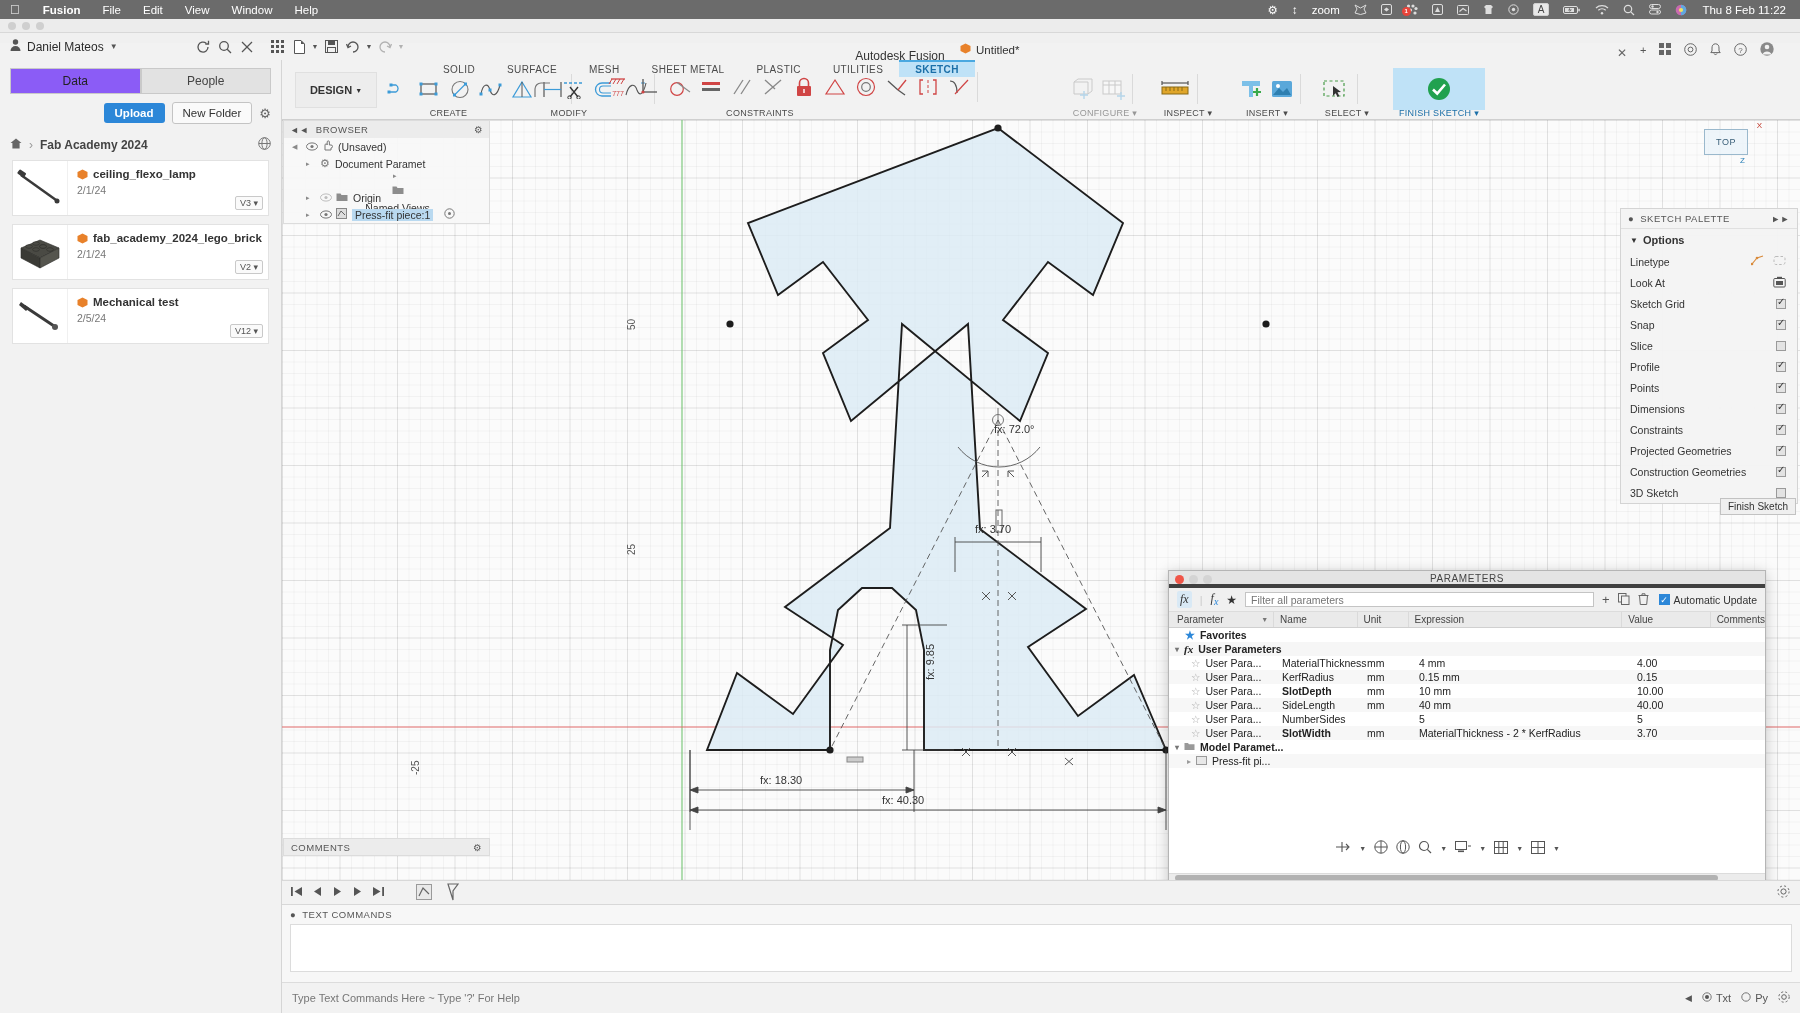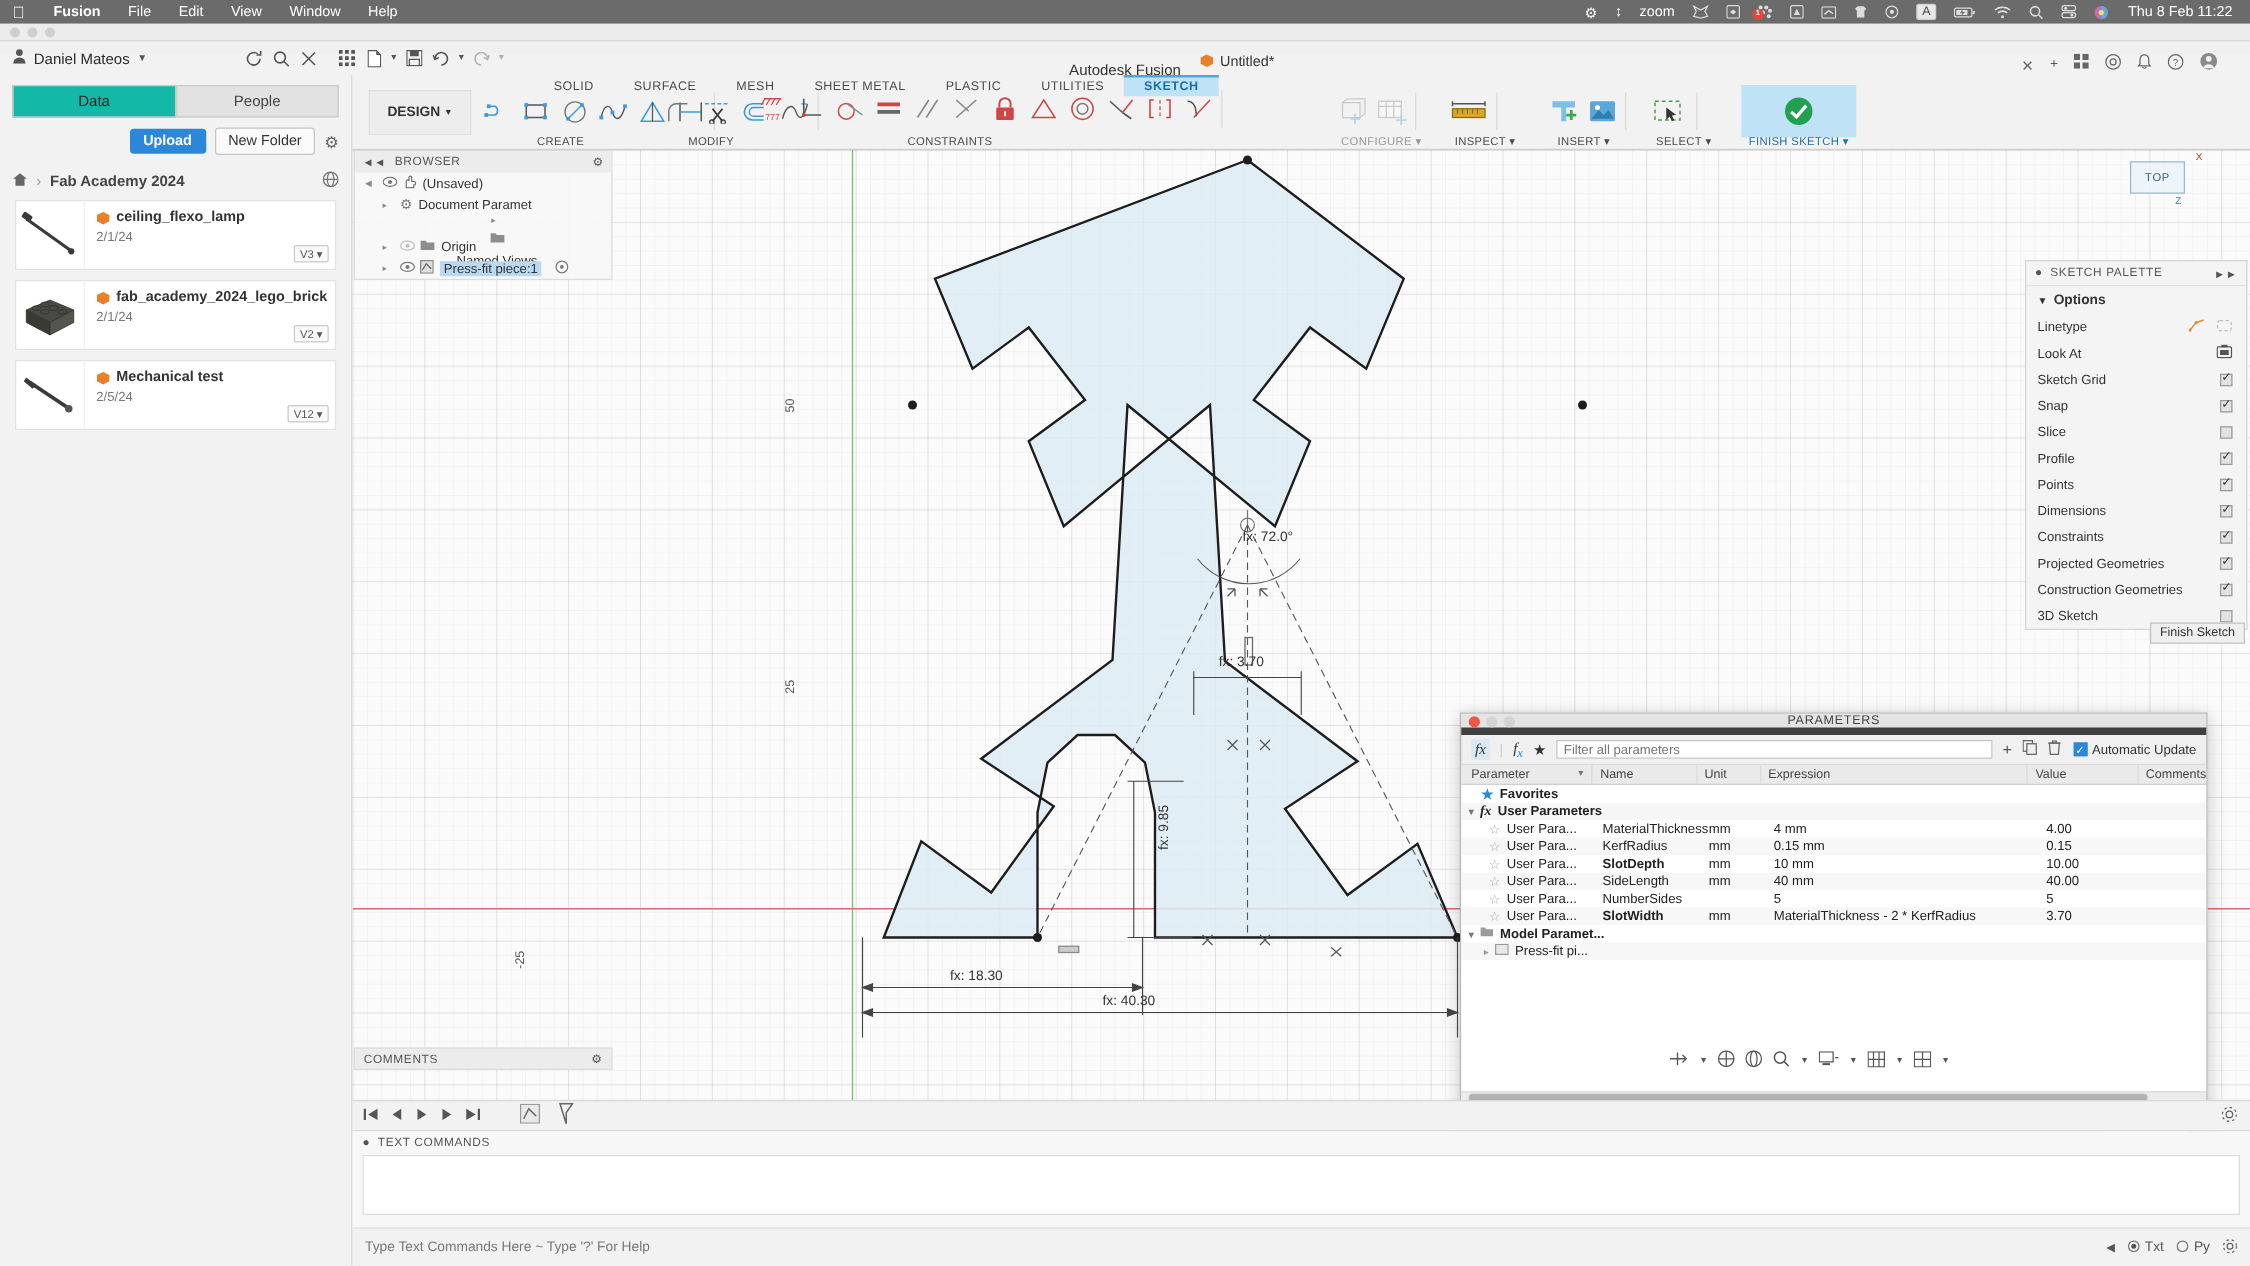--- a/index.html
+++ b/index.html
@@ -53,21 +53,21 @@
   
   #datapanel {
     position:absolute; top:60px; left:0; width:282px; height:953px;
     background:#f2f2f2; border-right:1px solid #d5d5d5;
   }
   .tabrow { display:flex; padding:8px 10px 0 10px; gap:0;}
   .dtab {
     flex:1; text-align:center; font-size:12px; padding:5px 0;
     border:1px solid #c9c9c9; background:#e2e2e2; color:#444;
   }
-  .dtab.active { background:#14b8a6; color:#222; }
+  .dtab.active { background:#8b5cf6; color:#222; }
   .btnrow { display:flex; justify-content:flex-end; align-items:center; gap:7px; padding:8px 10px 6px 10px;}
   .btn-primary { background:#2c87d8; color:#fff; font-size:11.5px; font-weight:bold; padding:4px 11px; border-radius:3px;}
   .btn-sec { background:#fafafa; border:1px solid #c4c4c4; font-size:11.5px; padding:4px 10px; border-radius:3px; color:#333;}
   .crumb { display:flex;align-items:center;gap:7px;padding:7px 10px; font-size:12px; font-weight:bold; color:#444;}
   .crumb .sep { color:#9a9a9a; font-weight:normal;}
   .filecard {
     display:flex; background:#fff; border:1px solid #e2e2e2; margin:0 12px 8px 12px;
     height:56px; position:relative;
   }
   .thumb { width:55px; height:100%; display:flex;align-items:center;justify-content:center; border-right:1px solid #f0f0f0;}
@@ -1035,21 +1035,21 @@
   </div>
   <div class="prow">
     <span>3D Sketch</span>
     <span class="cbx"></span>
   </div>
 </div>
 <div class="finishbtn">Finish Sketch</div>
 
 <div style="position:absolute;left:1168px;top:570px;width:598px;height:335px;background:#f0f0f0;border:1px solid #b5b5b5;box-shadow:0 3px 14px rgba(0,0,0,0.22);">
 
-  <div style="height:17px;background:#e4e4e4;border-bottom:6px solid #404040;display:flex;align-items:flex-end;padding-left:6px;gap:5px;position:relative;">
+  <div style="height:17px;background:#e4e4e4;border-bottom:4px solid #404040;display:flex;align-items:flex-end;padding-left:6px;gap:5px;position:relative;">
     <span style="width:9px;height:9px;border-radius:50%;background:#f05548;"></span>
     <span style="width:9px;height:9px;border-radius:50%;background:#d4d4d4;"></span>
     <span style="width:9px;height:9px;border-radius:50%;background:#d4d4d4;"></span>
     <span style="position:absolute;left:0;right:0;text-align:center;font-size:10px;letter-spacing:0.6px;color:#444;">PARAMETERS</span>
   </div>
 
   <div style="height:24px;display:flex;align-items:center;gap:8px;padding:0 8px;border-bottom:1px solid #dcdcdc;">
     <span style="background:#d9e9f5;padding:1px 3px;border-radius:2px;font-style:italic;font-family:'Liberation Serif',serif;font-size:12px;color:#333;">fx</span>
     <span style="color:#ccc;">|</span>
     <span style="font-style:italic;font-family:'Liberation Serif',serif;font-size:12px;color:#333;">f<sub style="color:#2c87d8;">x</sub></span>

